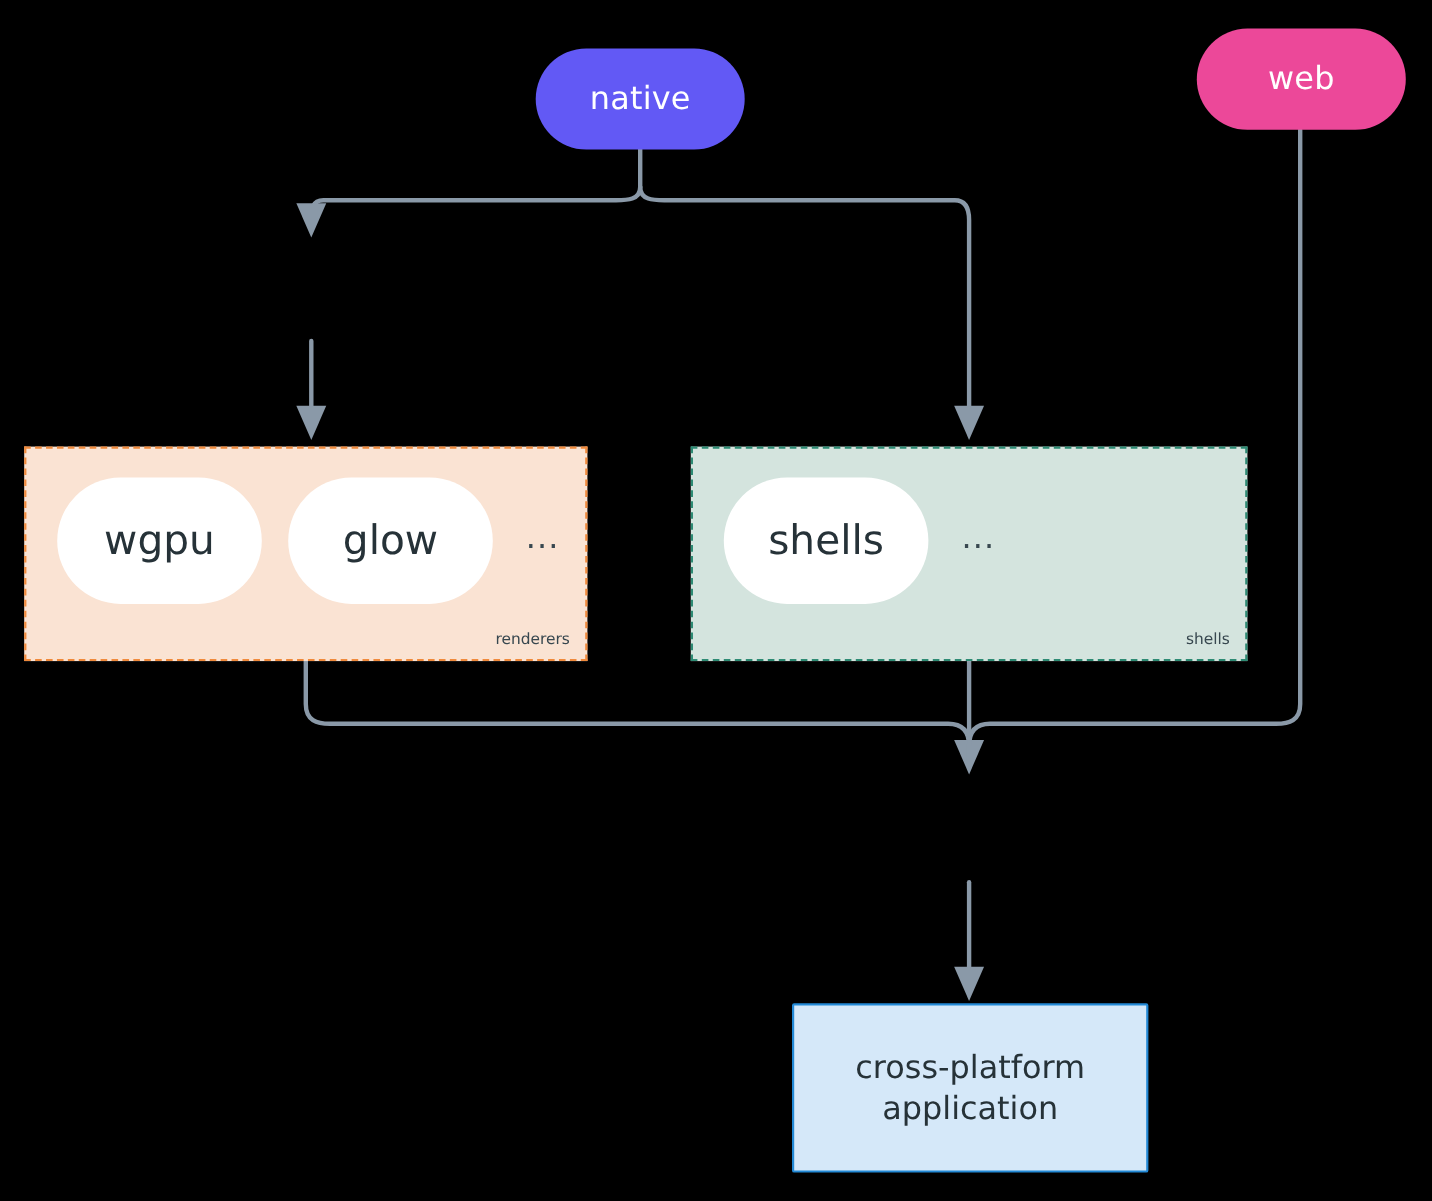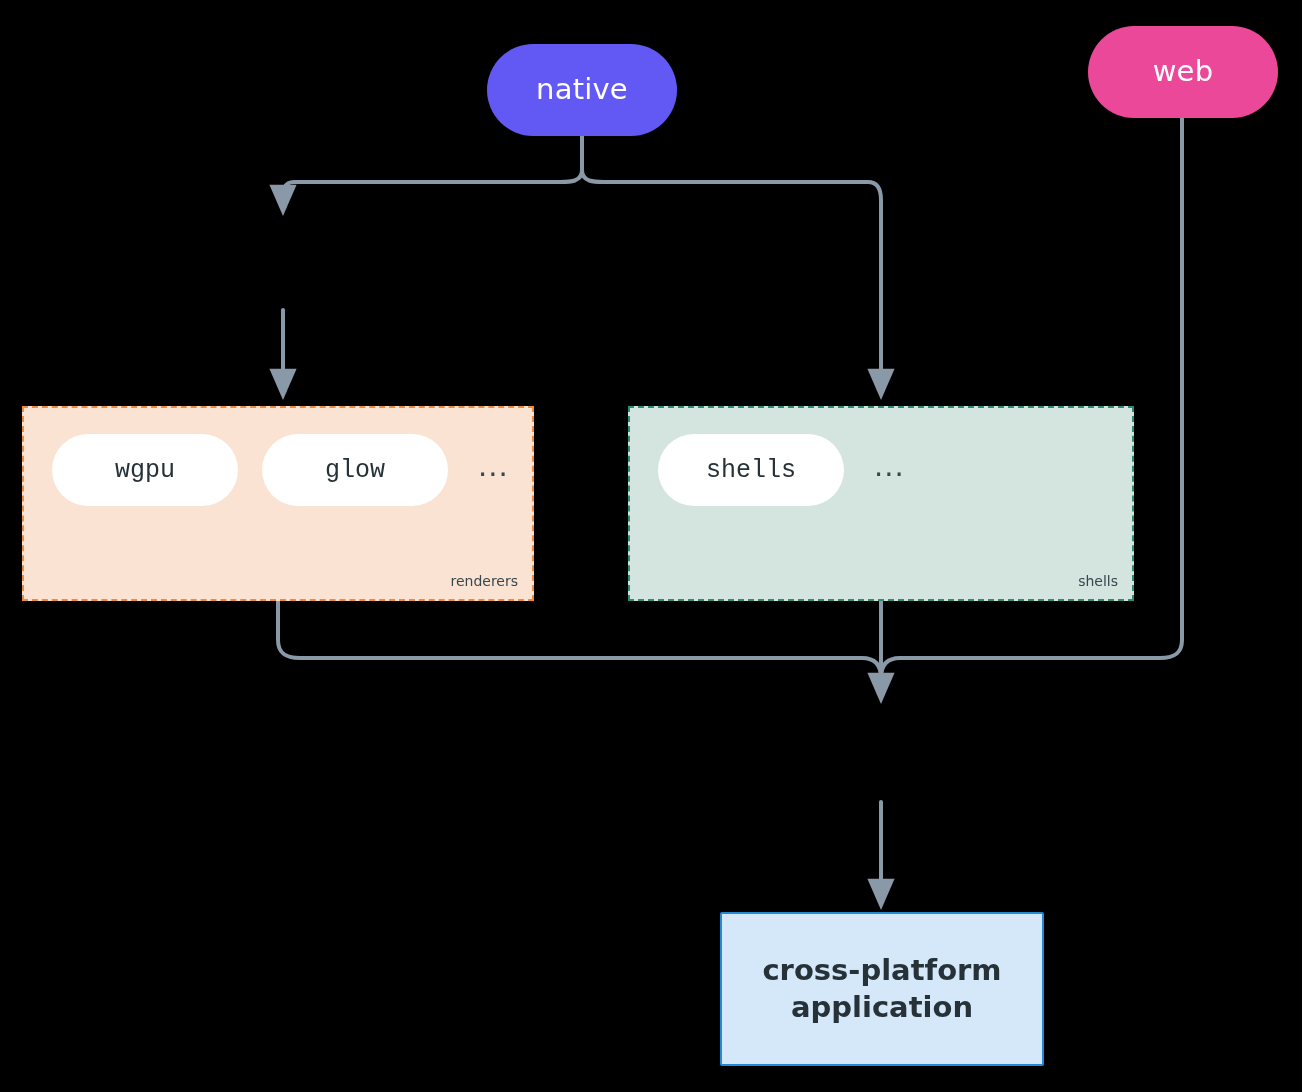--- a/index.html
+++ b/index.html
@@ -107,27 +107,26 @@
     display: flex;
     align-items: center;
     gap: 24px;
     padding-left: 28px;
     box-sizing: border-box;
   }
   .chip {
     background: #ffffff;
     border-radius: 999px;
     min-width: 186px;
-    height: 72px;
+    height: 115px;
     display: flex;
     align-items: center;
     justify-content: center;
     color: #263238;
-    font-size: 25px;
-    font-family: Liberation Mono, monospace;
+    font-size: 37px;
   }
   .ellipsis-chip {
     color: #37474f;
     font-size: 29px;
     letter-spacing: 1px;
     padding-left: 6px;
     padding-bottom: 8px;
   }
   
   .node-app {
@@ -137,21 +136,20 @@
     height: 154px;
     background: #d5e8f9;
     border: 2px solid #2389d6;
     border-radius: 2px;
     color: #263238;
     font-size: 29px;
     flex-direction: column;
   }
   .node-app .line {
     display: block;
-    font-weight: bold;
   }
 </style>
 </head>
 <body>
 
 <div id="diagram-root">
 
   <svg id="edge-layer" viewBox="0 0 1302 1092" width="1302" height="1092">
     <defs>
       <marker id="arrow" markerWidth="10" markerHeight="10" refX="6.2" refY="4" orient="auto" markerUnits="strokeWidth">

